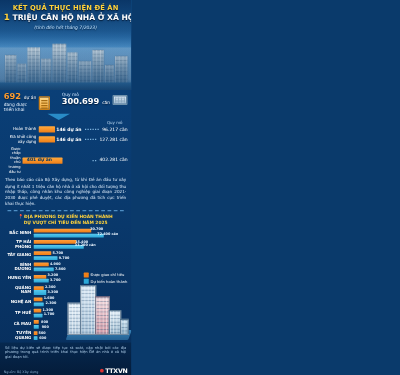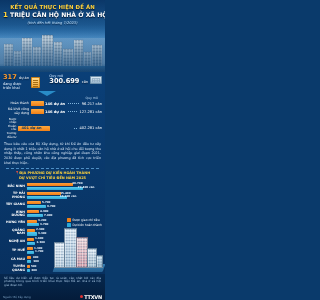--- a/index.html
+++ b/index.html
@@ -168,21 +168,21 @@
       <div class="t1">KẾT QUẢ THỰC HIỆN ĐỀ ÁN</div>
       <div class="t2"><span class="hl">1</span> <span>TRIỆU CĂN HỘ NHÀ Ở XÃ HỘI</span></div>
       <div class="t3">(tính đến hết tháng 7/2023)</div>
     </div>
   </div>
 
   <div class="stats">
     <div class="stat-row">
       <div class="stat">
         <div class="stat-txt">
-          <div class="big"><span>317</span> <small>dự án</small></div>
+          <div class="big"><span>692</span> <small>dự án</small></div>
           <div class="sub">đang được</div>
           <div class="sub">triển khai</div>
         </div>
         <div class="ico ico-doc"></div>
       </div>
       <div class="stat">
         <div class="stat-txt r">
           <div class="lbl">Quy mô</div>
           <div class="big"><span style="color:#ffffff">300.699</span> <small>căn</small></div>
         </div>

